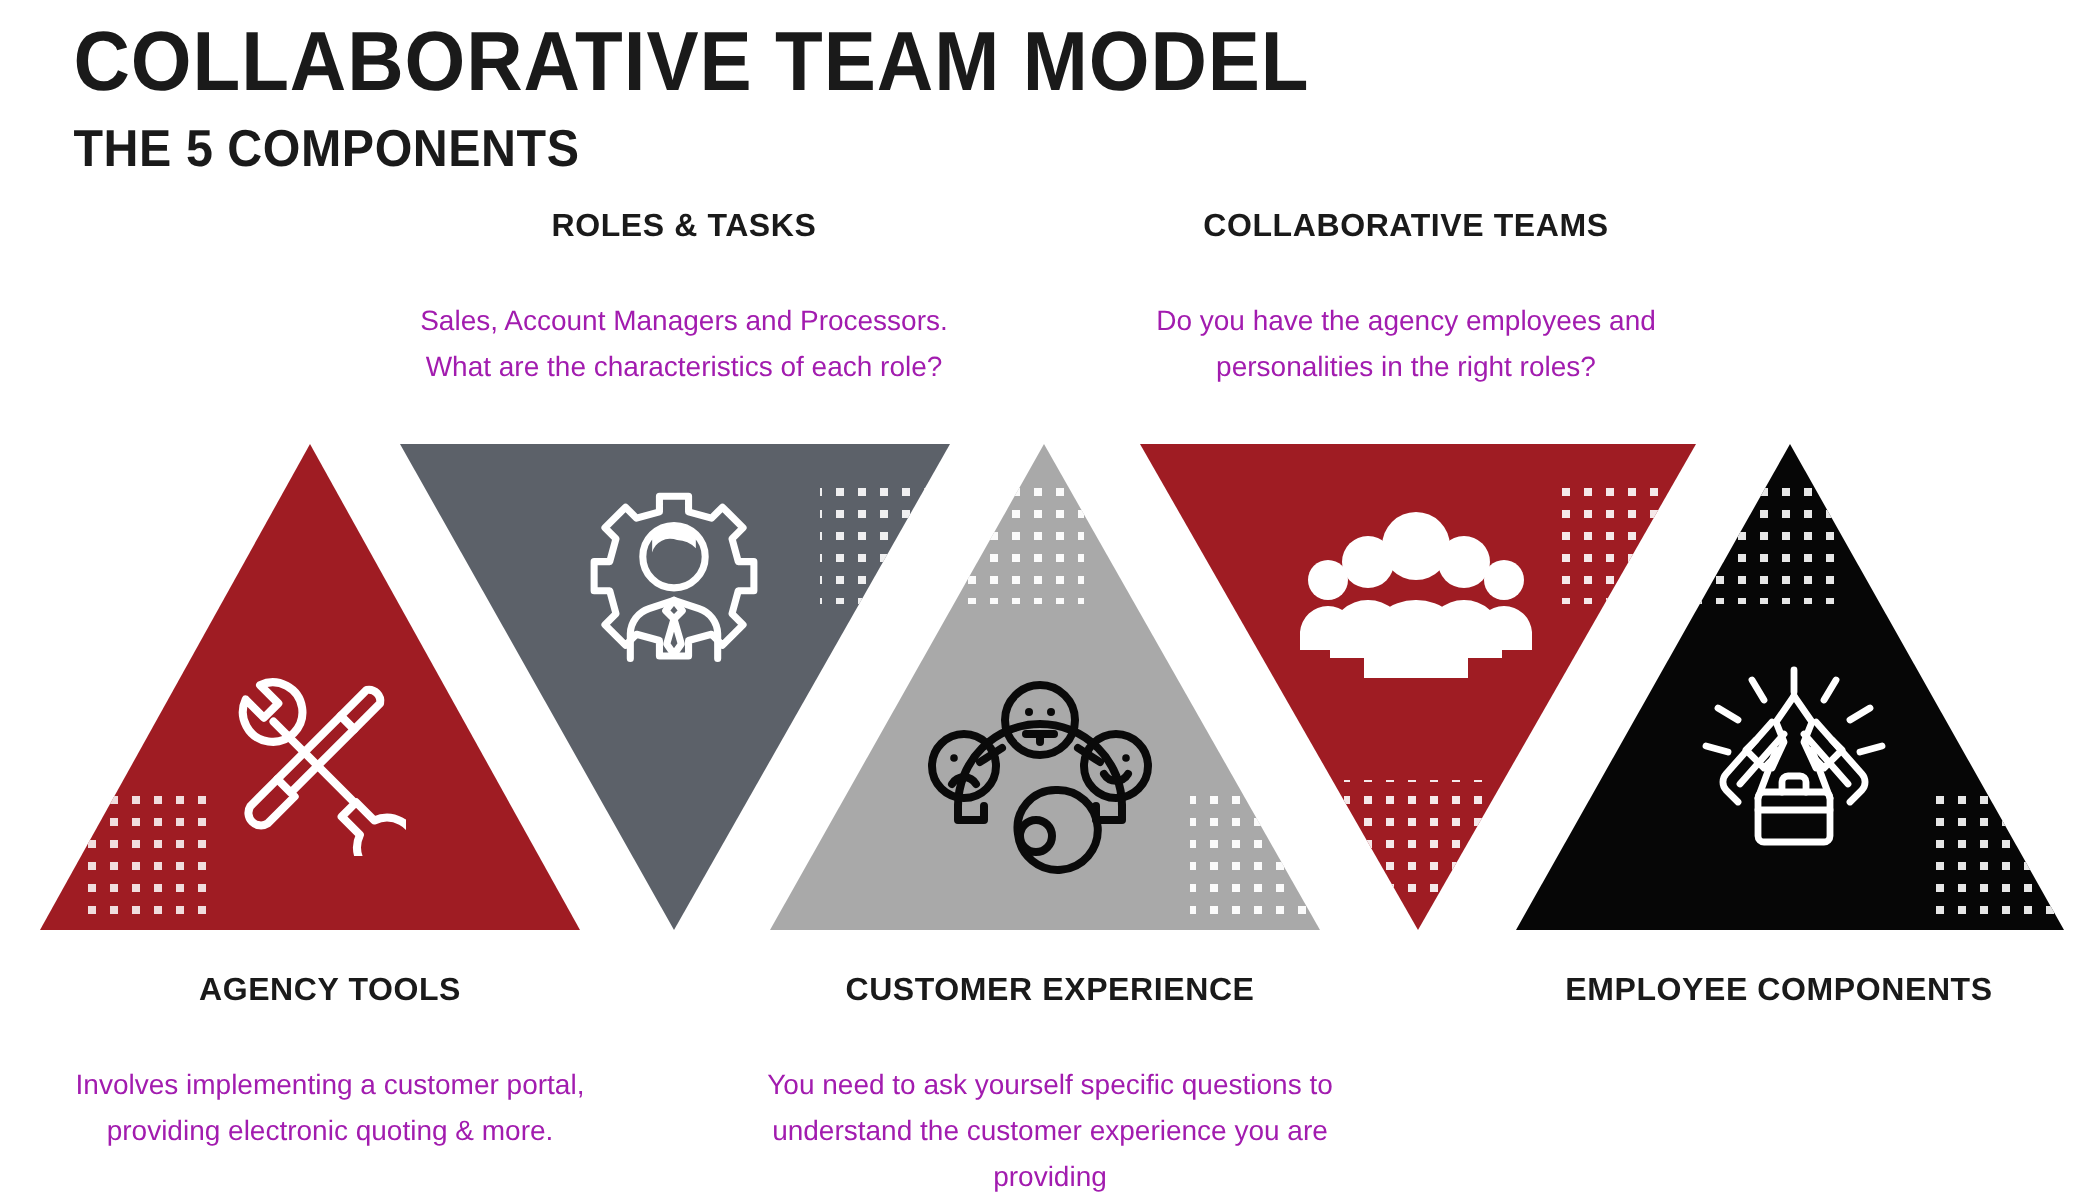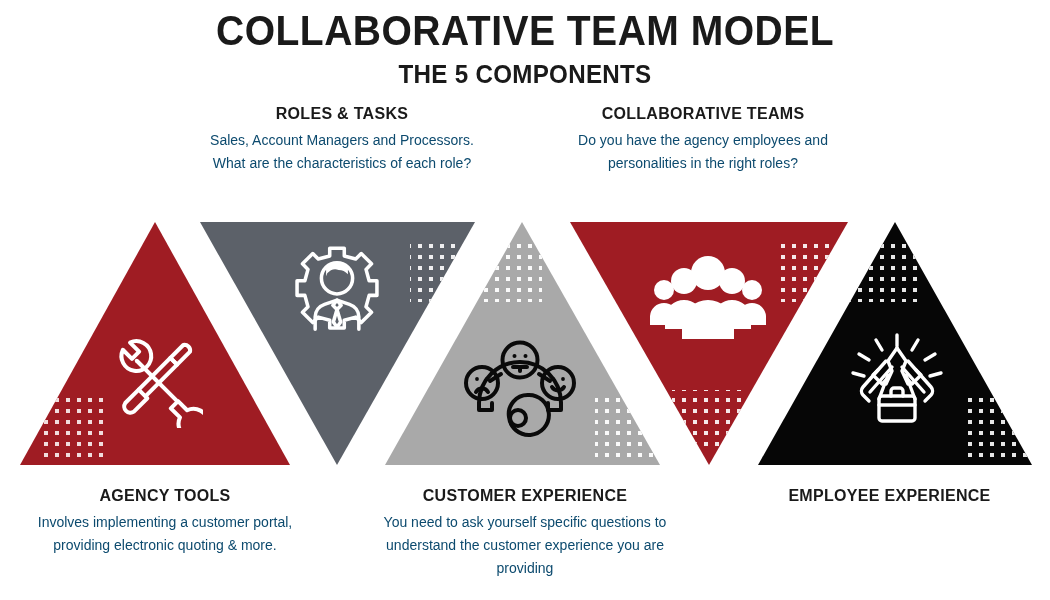--- a/index.html
+++ b/index.html
@@ -6,41 +6,41 @@
   html,body { width:1050px; height:600px; }
   body {
     background:#ffffff;
     font-family:"Liberation Sans", sans-serif;
     position:relative;
     overflow:hidden;
   }
   .page { position:relative; width:1050px; height:600px; }
 
   
-  .title-block { position:absolute; top:8px; left:0; width:1050px; text-align:center; }
+  .title-block { position:absolute; top:8px; left:0; width:1050px; }
   .main-title {
     font-size:42px; font-weight:bold; letter-spacing:0.5px;
     color:#1a1a1a; line-height:1.08;
     font-family:"Liberation Sans", sans-serif;
     transform:scaleX(0.93); transform-origin:center;
   }
   .sub-title {
     font-size:26px; font-weight:bold; letter-spacing:0.3px;
     color:#1a1a1a; margin-top:6px;
     transform:scaleX(0.93); transform-origin:center;
   }
 
   
   .cap { position:absolute; text-align:center; }
   .cap-head {
     font-size:16px; font-weight:bold; color:#1a1a1a;
     letter-spacing:0.3px; line-height:1.2;
   }
   .cap-body {
-    font-size:14px; color:#0c4a6e; line-height:1.62; margin-top:6px;
+    font-size:14px; color:#a21caf; line-height:1.62; margin-top:26px;
     font-weight:400;
   }
 
   .cap-top-1 { left:197px; top:104px; width:290px; }
   .cap-top-2 { left:558px; top:104px; width:290px; }
   .cap-bot-1 { left:20px;  top:486px; width:290px; }
   .cap-bot-2 { left:375px; top:486px; width:300px; }
   .cap-bot-3 { left:737px; top:486px; width:305px; }
 
   
@@ -261,16 +261,16 @@
     <div class="cap-head">CUSTOMER EXPERIENCE</div>
     <div class="cap-body">You need to ask yourself specific questions to understand the customer experience you are providing</div>
   </div>
 
   <div class="cap cap-bot-1">
     <div class="cap-head">AGENCY TOOLS</div>
     <div class="cap-body">Involves implementing a customer portal, providing electronic quoting &amp; more.</div>
   </div>
 
   <div class="cap cap-bot-3">
-    <div class="cap-head">EMPLOYEE EXPERIENCE</div>
+    <div class="cap-head">EMPLOYEE COMPONENTS</div>
   </div>
 
 </div>
 
 </body></html>

